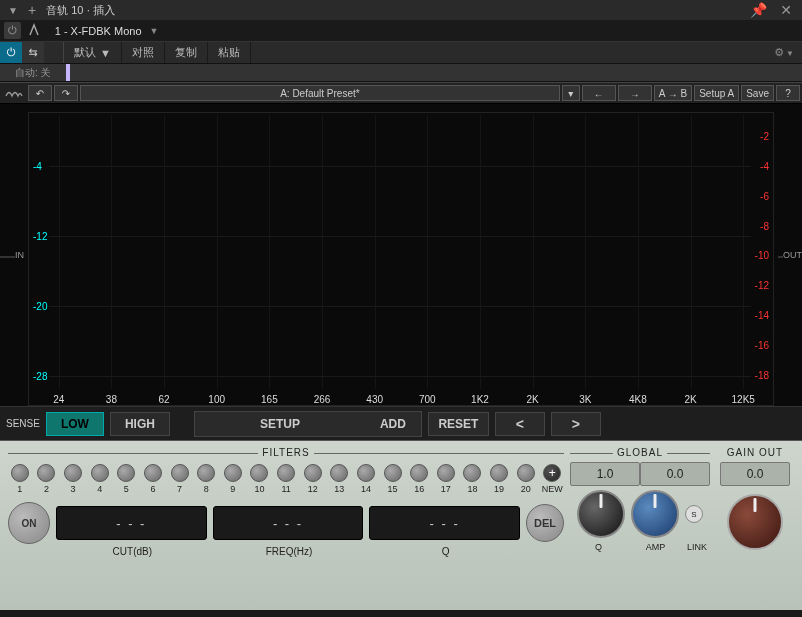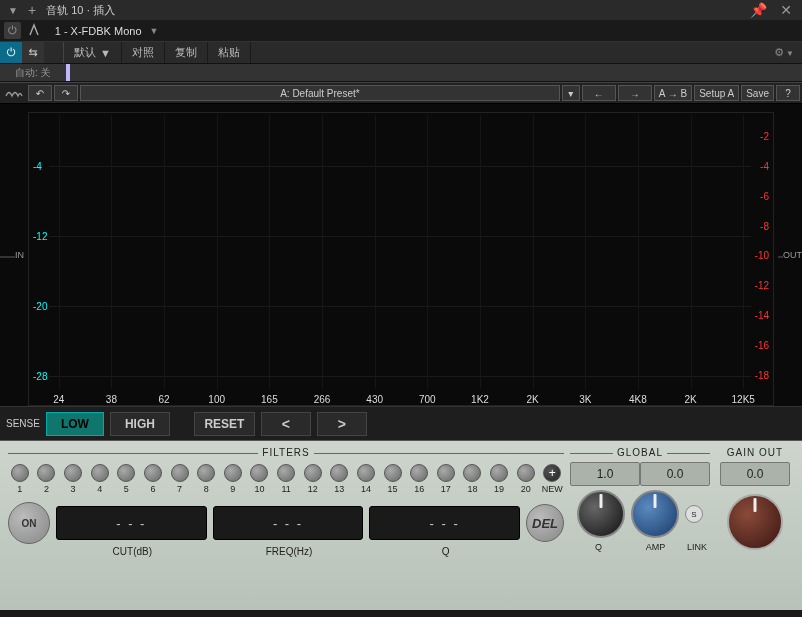--- a/index.html
+++ b/index.html
@@ -64,21 +64,21 @@
 .filters-block { flex: 1; display: flex; flex-direction: column; }
 .filter-header { display: flex; align-items: center; gap: 4px; }
 .filter-header .line { flex: 1; height: 1px; background: #666; }
 .filter-dots { display: flex; gap: 3px; margin: 4px 0; align-items: flex-start; }
 .filter-dot { display: flex; flex-direction: column; align-items: center; font-size: 9px; gap: 2px; flex: 1; }
 .filter-dot .circ { width: 18px; height: 18px; border-radius: 50%; background: radial-gradient(circle at 35% 35%, #aaa, #666); border: 1px solid #555; cursor: pointer; }
 .filter-dot.new .circ { background: radial-gradient(circle at 35% 35%, #555, #222); color: #fff; display: flex; align-items: center; justify-content: center; font-size: 12px; }
 
 .filter-controls { display: flex; gap: 6px; align-items: center; margin-top: 4px; }
 .on-btn { width: 42px; height: 42px; border-radius: 50%; background: radial-gradient(circle at 35% 35%, #bbb, #888); display: flex; align-items: center; justify-content: center; font-size: 10px; cursor: pointer; border: 1px solid #666; font-weight: bold; color: #333; }
-.del-btn { width: 38px; height: 38px; border-radius: 50%; background: radial-gradient(circle at 35% 35%, #bbb, #888); display: flex; align-items: center; justify-content: center; font-size: 13px; cursor: pointer; border: 1px solid #666; font-weight: bold; color: #333; font-style: italic; }
+.del-btn { width: 38px; height: 38px; border-radius: 50%; background: radial-gradient(circle at 35% 35%, #bbb, #888); display: flex; align-items: center; justify-content: center; font-size: 11px; cursor: pointer; border: 1px solid #666; font-weight: bold; color: #333; }
 .val-disp { flex: 1; height: 34px; background: #1a1a1a; border: 1px solid #000; color: #ccc; display: flex; align-items: center; justify-content: center; font-size: 13px; letter-spacing: 2px; border-radius: 3px; }
 .val-labels { display: flex; margin-top: 2px; }
 .val-labels span { flex: 1; text-align: center; font-size: 10px; }
 
 .global-block { width: 140px; display: flex; flex-direction: column; align-items: center; }
 .global-vals { display: flex; width: 100%; margin: 2px 0 4px; }
 .global-vals .gval { flex: 1; background: #aab2aa; border: 1px solid #777; text-align: center; padding: 4px 0; font-size: 12px; border-radius: 2px; cursor: pointer; }
 .knob { width: 48px; height: 48px; border-radius: 50%; position: relative; cursor: pointer; }
 .knob.q { background: radial-gradient(circle at 35% 35%, #666, #111); border: 2px solid #888; }
 .knob.amp { background: radial-gradient(circle at 35% 35%, #5a8abf, #1a3a6a); border: 2px solid #888; }
@@ -210,20 +210,24 @@
       <div class="mtrack"></div>
       <div class="mlabel">OUT</div>
     </div>
   </div>
 
   <div class="control-row">
     <span class="lbl-sense">SENSE</span>
     <div class="toggle active">LOW</div>
     <div class="toggle">HIGH</div>
     <div style="width:12px"></div>
+    <div class="setup-add">
+      <div class="toggle setup" style="border:none">SETUP</div>
+      <div class="toggle add" style="border:none">ADD</div>
+    </div>
     <div class="toggle reset">RESET</div>
     <div class="toggle nav">&lt;</div>
     <div class="toggle nav">&gt;</div>
   </div>
 
   <div class="lower-panel">
 
     <div class="filters-block">
       <div class="filter-header">
         <div class="line"></div>

